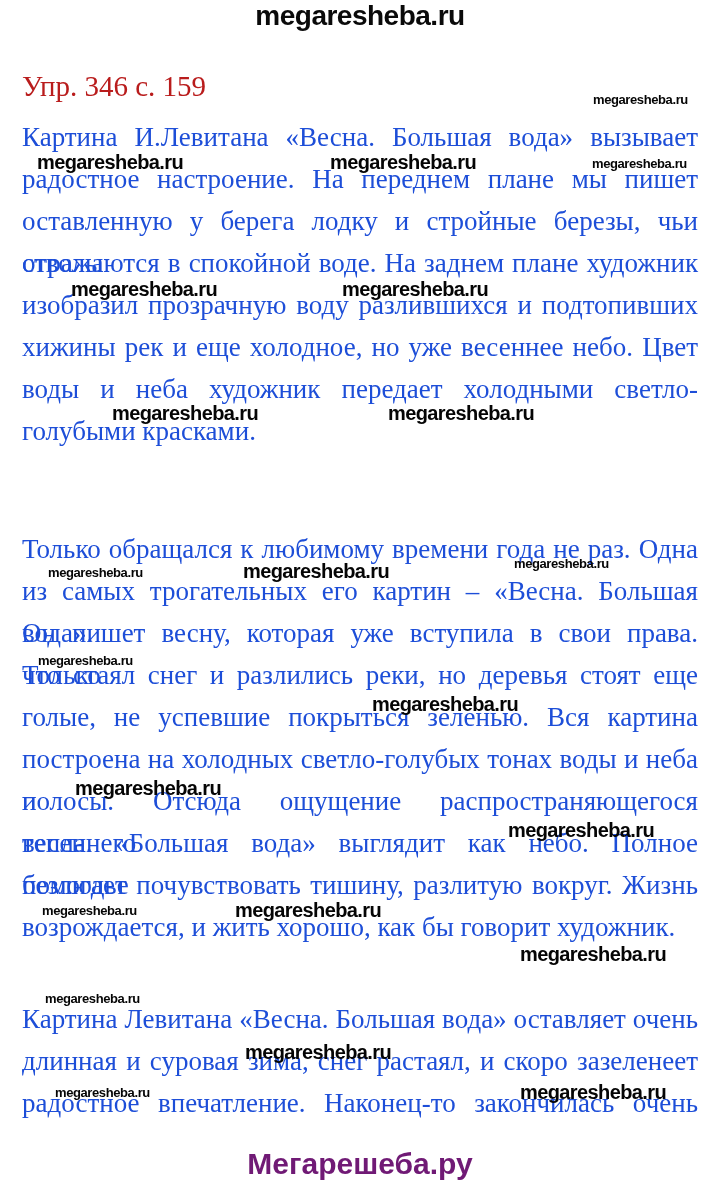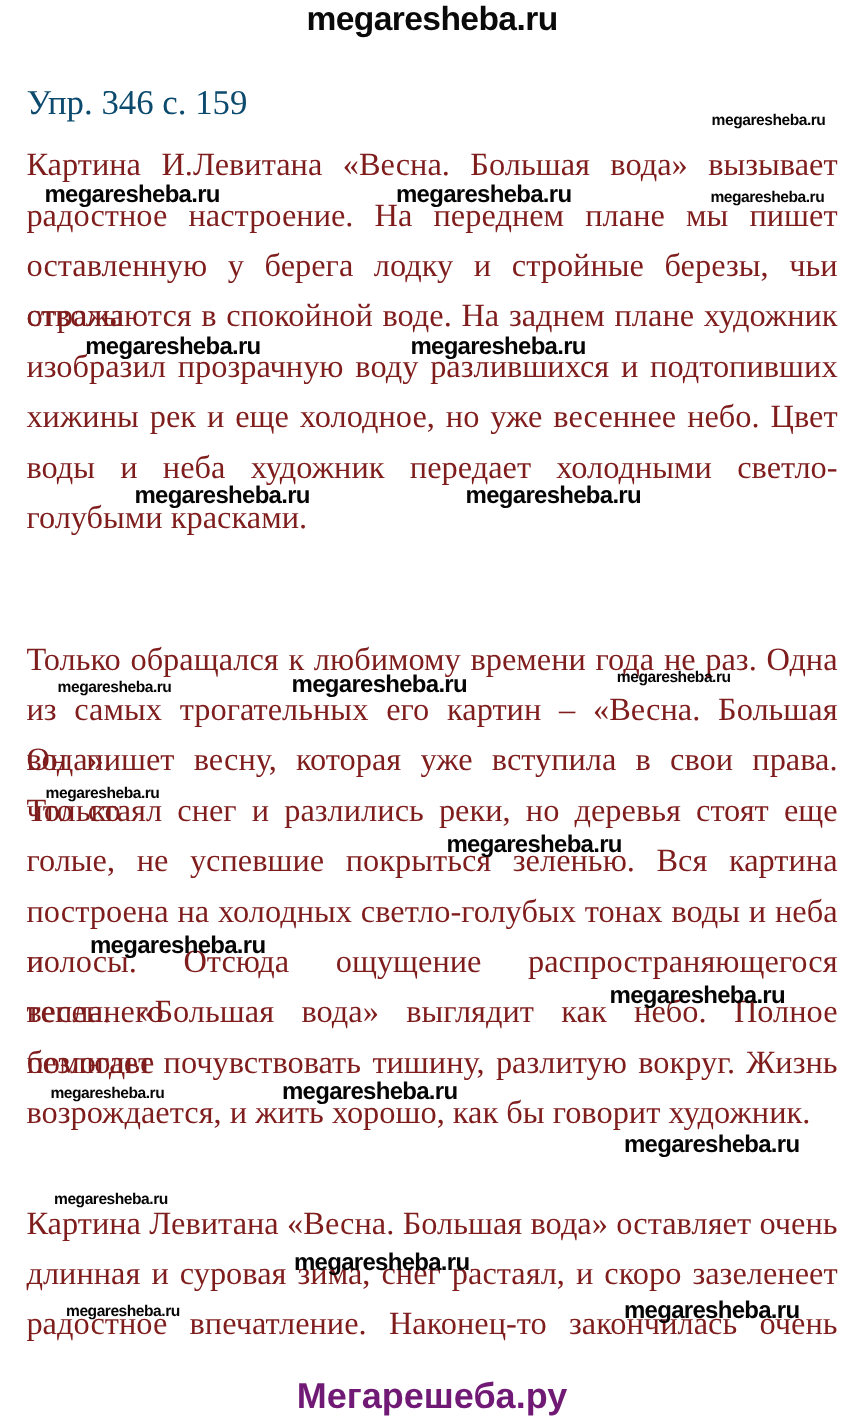--- a/index.html
+++ b/index.html
@@ -2,24 +2,24 @@
 <html><head>
 <meta charset="utf-8">
 <style>
   html,body{margin:0;padding:0;}
   body{width:720px;height:1190px;background:#ffffff;overflow:hidden;}
   .page{position:relative;width:664px;height:1190px;background:#ffffff;
         font-family:"Liberation Serif", serif;color:#0e0e0e;}
   .hdr{position:absolute;top:0;left:0;width:720px;text-align:center;
        font-family:"Liberation Sans", sans-serif;font-weight:bold;
        font-size:28px;line-height:32px;letter-spacing:-0.5px;color:#0a0a0a;}
-  .exercise{position:absolute;top:70px;left:22px;font-size:29px;line-height:32px;color:#0c4a6e;}
+  .exercise{position:absolute;top:70px;left:22px;font-size:29px;line-height:32px;color:#b91c1c;}
   .para{position:absolute;left:22px;width:676px;}
   .tline{height:42px;line-height:42px;font-size:27px;white-space:normal;
-         overflow:visible;color:#7f1d1d;}
+         overflow:visible;color:#1d4ed8;}
   .jl{text-align:justify;text-align-last:justify;}
   .ll{text-align:center;text-align-last:left;}
   .wm{position:absolute;font-family:"Liberation Sans", sans-serif;font-weight:bold;
       color:#050505;white-space:nowrap;line-height:1;}
   .wm-lg{font-size:20px;letter-spacing:-0.6px;}
   .wm-sm{font-size:13px;letter-spacing:-0.4px;}
   .ftr{position:absolute;top:1146px;left:0;width:720px;text-align:center;
        font-family:"Liberation Sans", sans-serif;font-weight:bold;
        font-size:30px;line-height:36px;color:#701a75;}
 </style>

